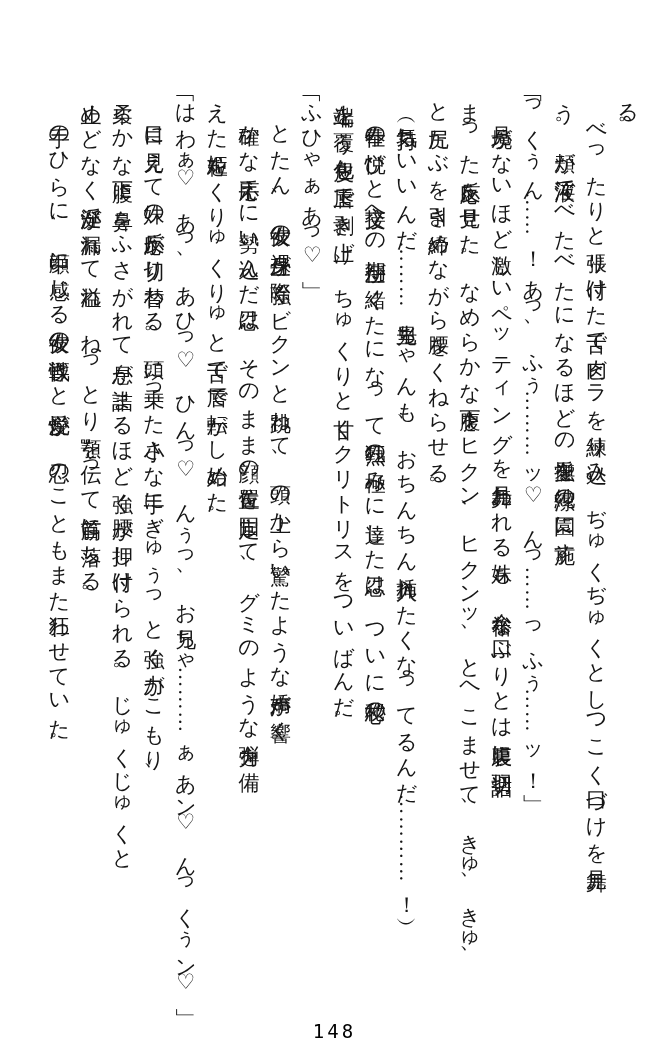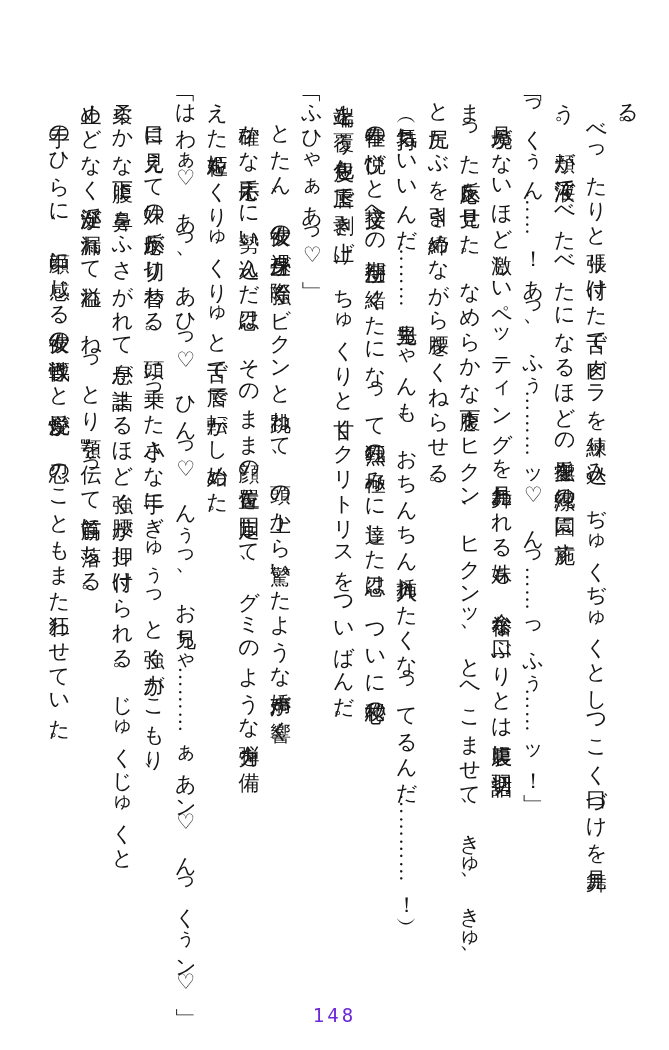--- a/index.html
+++ b/index.html
@@ -36,26 +36,26 @@
   .line {
     margin: 0;
     white-space: pre-wrap;
   }
   .line.indent {
     text-indent: 22px;        
   }
   .page-number {
     position: absolute;
     left: 0;
-    bottom: 24px;
+    bottom: 8px;
     width: 100%;
     text-align: center;
     font-size: 19px;
     letter-spacing: 3px;
-    color: #6d28d9;
+    color: #000000;
     font-family: "DejaVu Sans Mono", monospace;
   }
 </style>
 </head>
 <body>
 
 <div class="page">
 
   <div class="text-block">
     <p class="line">る。</p>

